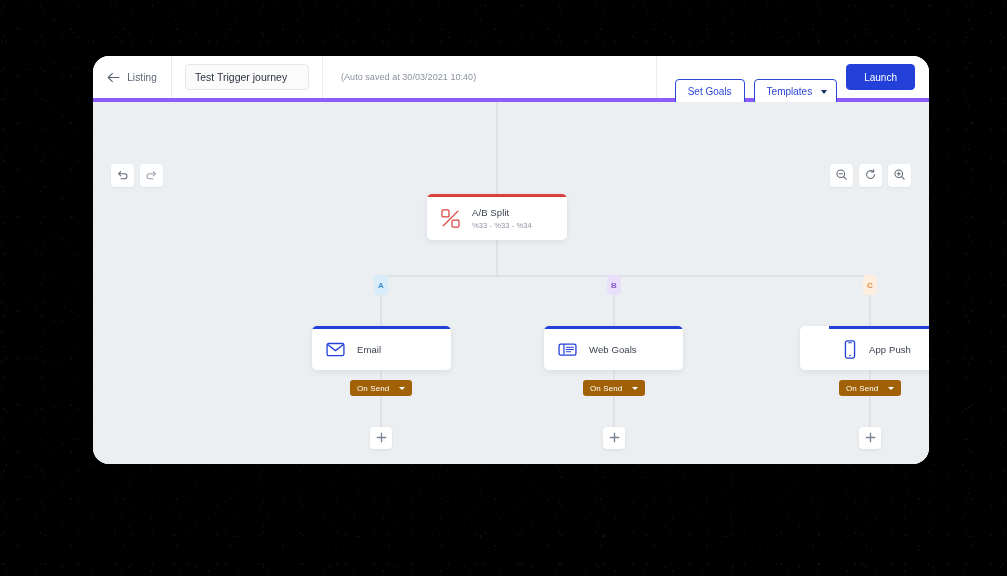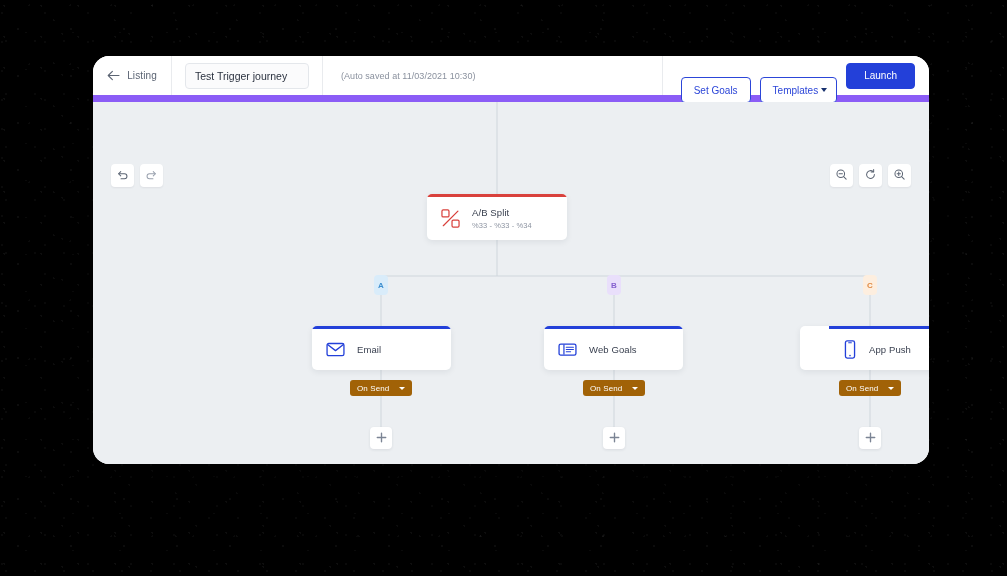--- a/index.html
+++ b/index.html
@@ -46,21 +46,21 @@
     overflow: hidden;
     box-shadow: 0 18px 60px rgba(0,0,0,.55);
   }
 
   
   #app-header {
     height: 46px;
     background: #ffffff;
     display: flex;
     align-items: stretch;
-    border-bottom: 7px solid #8b5cf6;
+    border-bottom: 4px solid #8b5cf6;
   }
 
   .hdr-cell {
     display: flex;
     align-items: center;
     height: 100%;
   }
 
   #back-listing {
     width: 79px;
@@ -122,21 +122,21 @@
     cursor: pointer;
     white-space: nowrap;
   }
   .btn-outline {
     background: #ffffff;
     border: 1px solid #2c46d8;
     color: #2c46d8;
     padding: 0 12px;
     margin-top: 29px;
   }
-  .btn-outline.with-caret { gap: 3px; padding-right: 9px; }
+  .btn-outline.with-caret { gap: 9px; padding-right: 9px; }
   .btn-primary {
     background: #2340d9;
     border: 1px solid #2340d9;
     color: #ffffff;
     padding: 0 17px;
   }
   .caret {
     width: 0; height: 0;
     border-left: 3.5px solid transparent;
     border-right: 3.5px solid transparent;
@@ -284,21 +284,21 @@
         </svg>
       </span>
       <span class="lbl">Listing</span>
     </div>
 
     <div class="hdr-cell" id="journey-name-cell">
       <input id="journey-name-input" type="text" value="Test Trigger journey" style="">
     </div>
 
     <div class="hdr-cell" id="autosave-cell">
-      <span id="autosave-text">(Auto saved at 11/03/2021 10:30)</span>
+      <span id="autosave-text">(Auto saved at 30/03/2021 10:40)</span>
     </div>
 
     <div id="header-actions">
       <div class="btn btn-outline">
         <span>Set Goals</span>
       </div>
       <div class="btn btn-outline with-caret">
         <span>Templates</span>
         <span class="caret"></span>
       </div>

